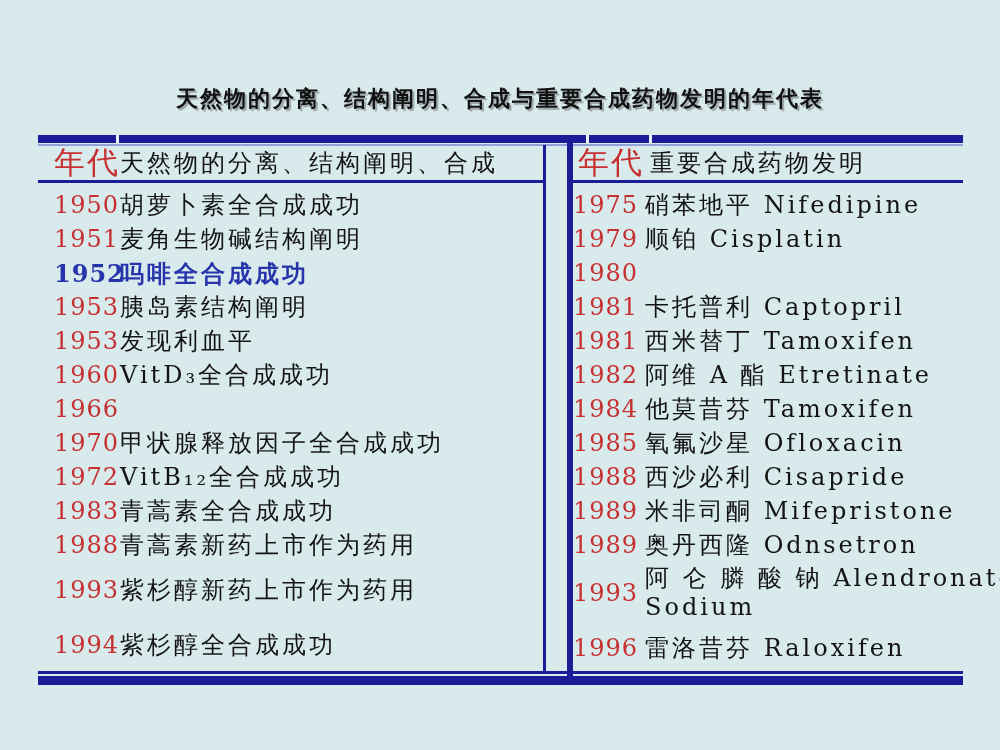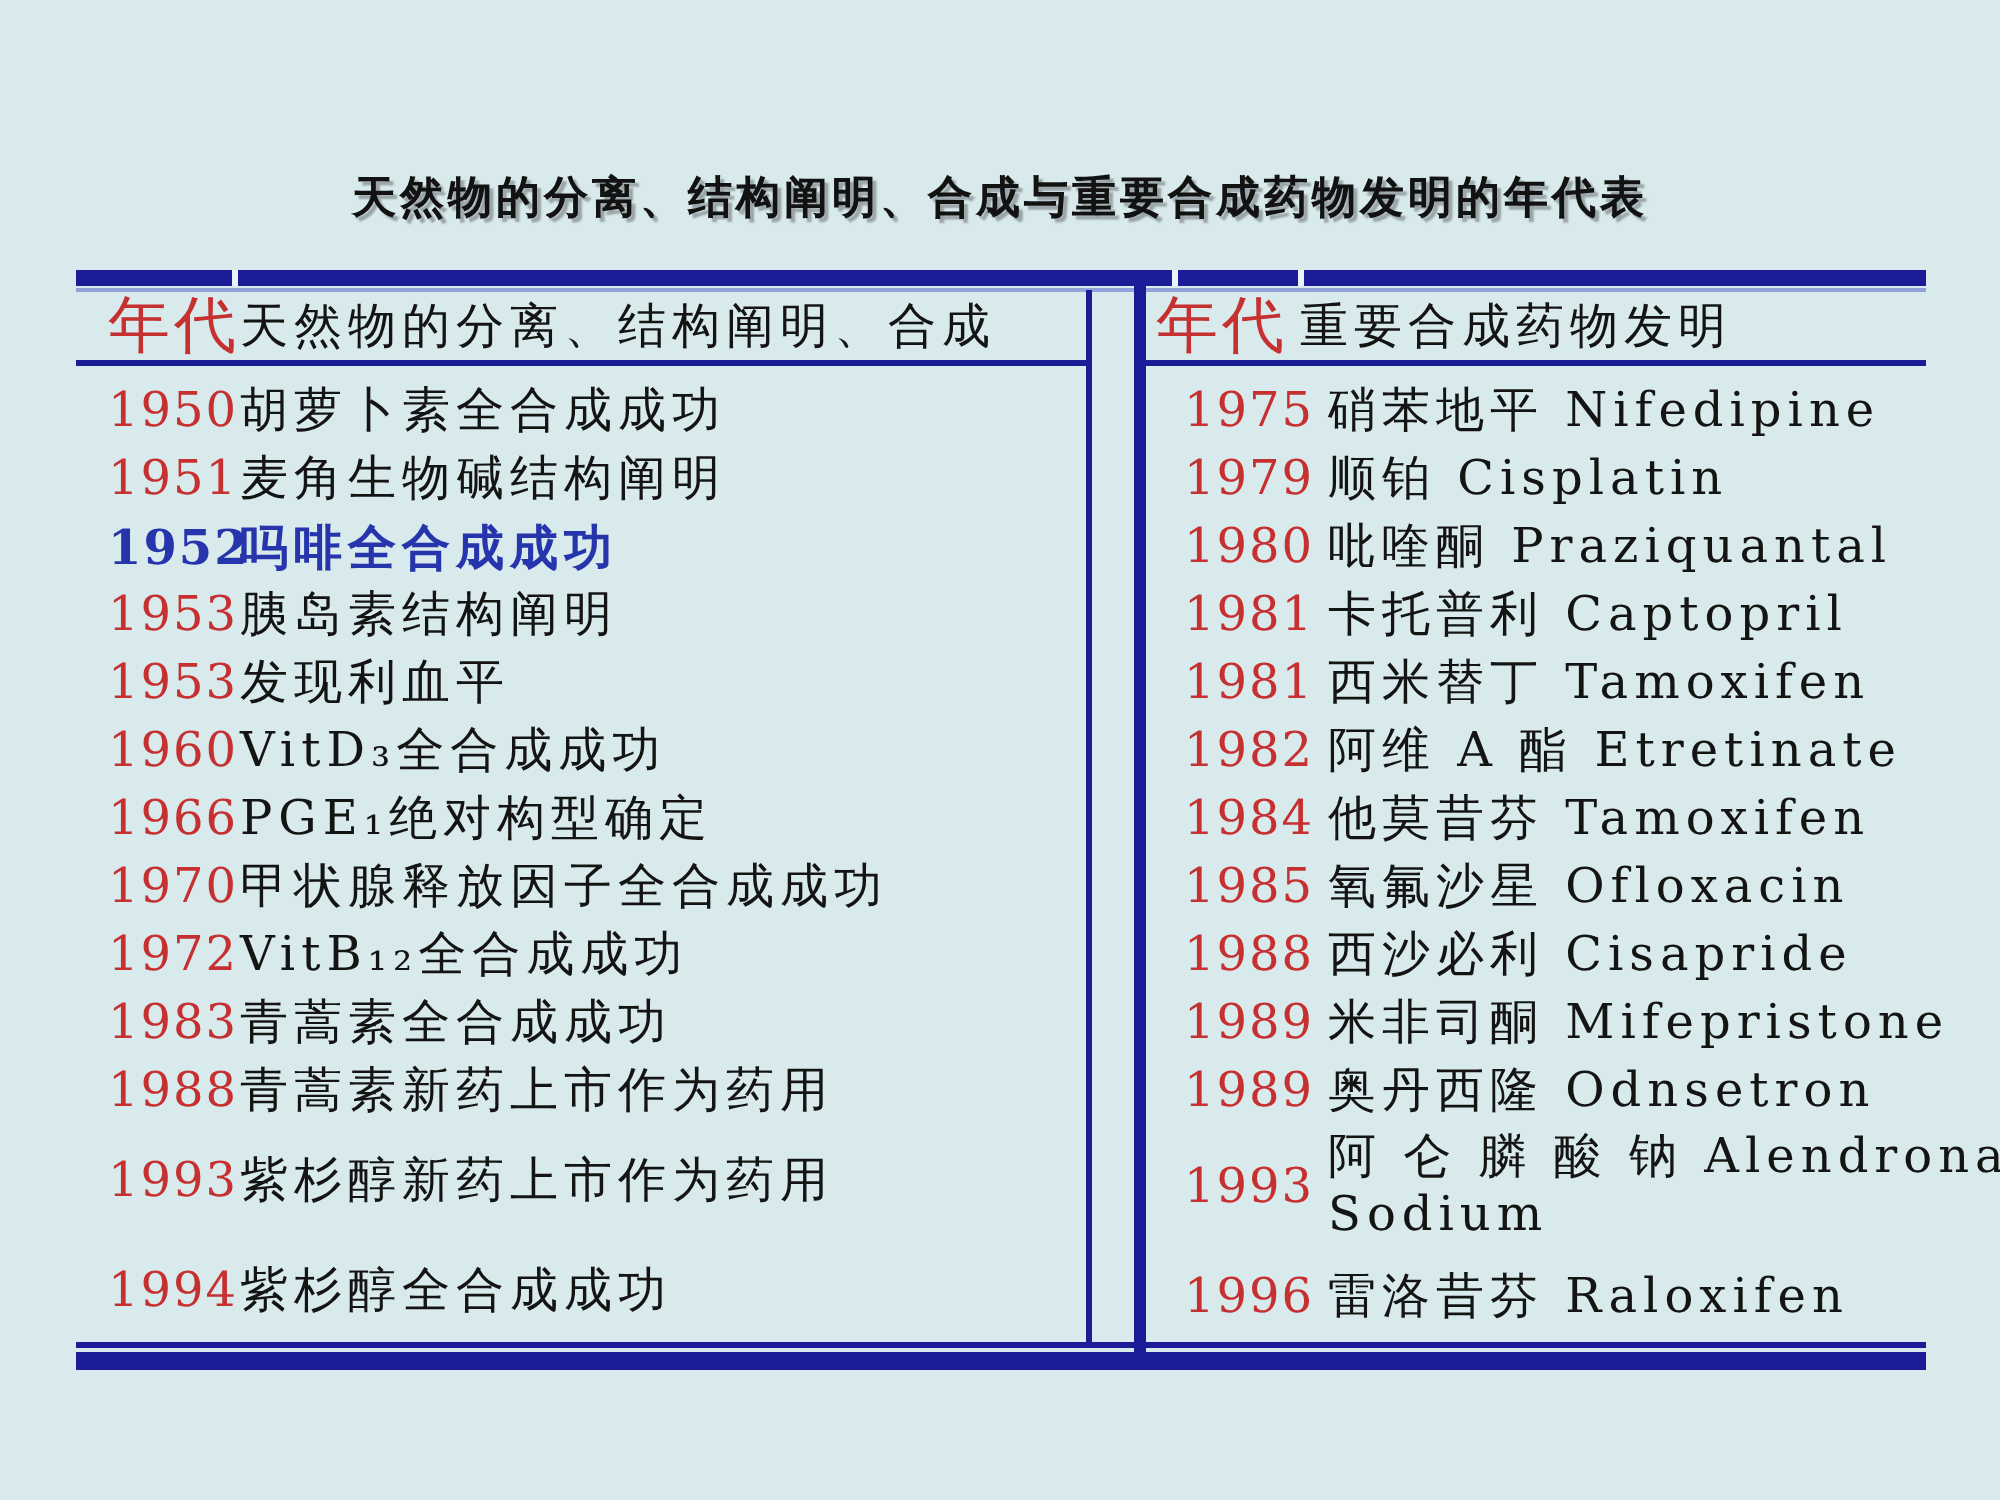--- a/index.html
+++ b/index.html
@@ -48,21 +48,21 @@
 
   
   .rows{position:absolute;top:53px;}
   .rows-left{left:0;width:507px;}
   .rows-right{left:535px;width:390px;}
   .tr{display:flex;align-items:center;height:34px;}
   .tr.rh56{height:56px;} .tr.rh54{height:54px;align-items:center;}
   .tr.rh62{height:62px;} .tr.rh48{height:48px;}
   .year{color:#c63031;font-size:24px;letter-spacing:1px;flex:0 0 auto;}
   .rows-left .year{width:66px;padding-left:16px;}
-  .rows-right .year{width:72px;padding-left:19px;}
+  .rows-right .year{width:72px;padding-left:0;}
   .event{font-size:24px;letter-spacing:3px;white-space:nowrap;line-height:29px;}
   .event .line2{display:block;}
   .event .line2:empty{display:none;}
   .tr.hl .year,.tr.hl .event{color:#2635ab;font-weight:bold;}
 </style>
 </head>
 <body>
 
 <div class="slide">
 
@@ -112,21 +112,20 @@
       <div class="tr">
         <span class="year">1953</span>
         <span class="event">发现利血平</span>
       </div>
       <div class="tr">
         <span class="year">1960</span>
         <span class="event">VitD₃全合成成功</span>
       </div>
       <div class="tr">
         <span class="year">1966</span>
-        <span class="event">PGE₁绝对构型确定</span>
       </div>
       <div class="tr">
         <span class="year">1970</span>
         <span class="event">甲状腺释放因子全合成成功</span>
       </div>
       <div class="tr">
         <span class="year">1972</span>
         <span class="event">VitB₁₂全合成成功</span>
       </div>
       <div class="tr">
@@ -151,21 +150,20 @@
       <div class="tr">
         <span class="year">1975</span>
         <span class="event">硝苯地平 Nifedipine</span>
       </div>
       <div class="tr">
         <span class="year">1979</span>
         <span class="event">顺铂 Cisplatin</span>
       </div>
       <div class="tr">
         <span class="year">1980</span>
-        <span class="event">吡喹酮 Praziquantal</span>
       </div>
       <div class="tr">
         <span class="year">1981</span>
         <span class="event">卡托普利 Captopril</span>
       </div>
       <div class="tr">
         <span class="year">1981</span>
         <span class="event">西米替丁 Tamoxifen</span>
       </div>
       <div class="tr">

